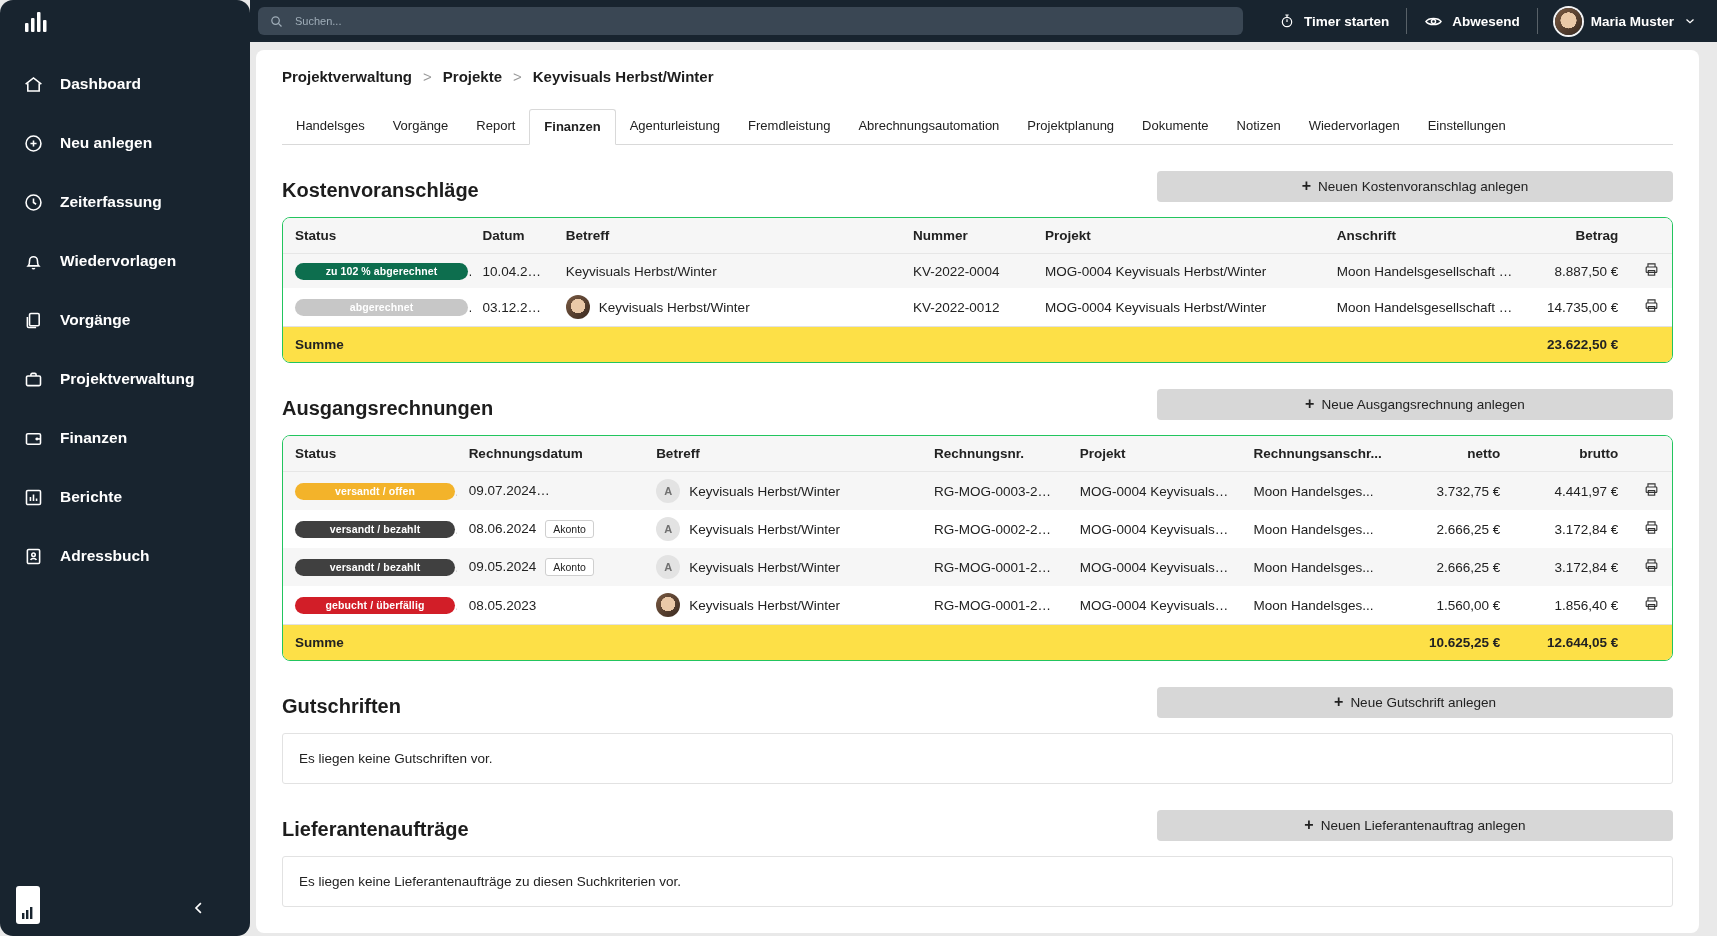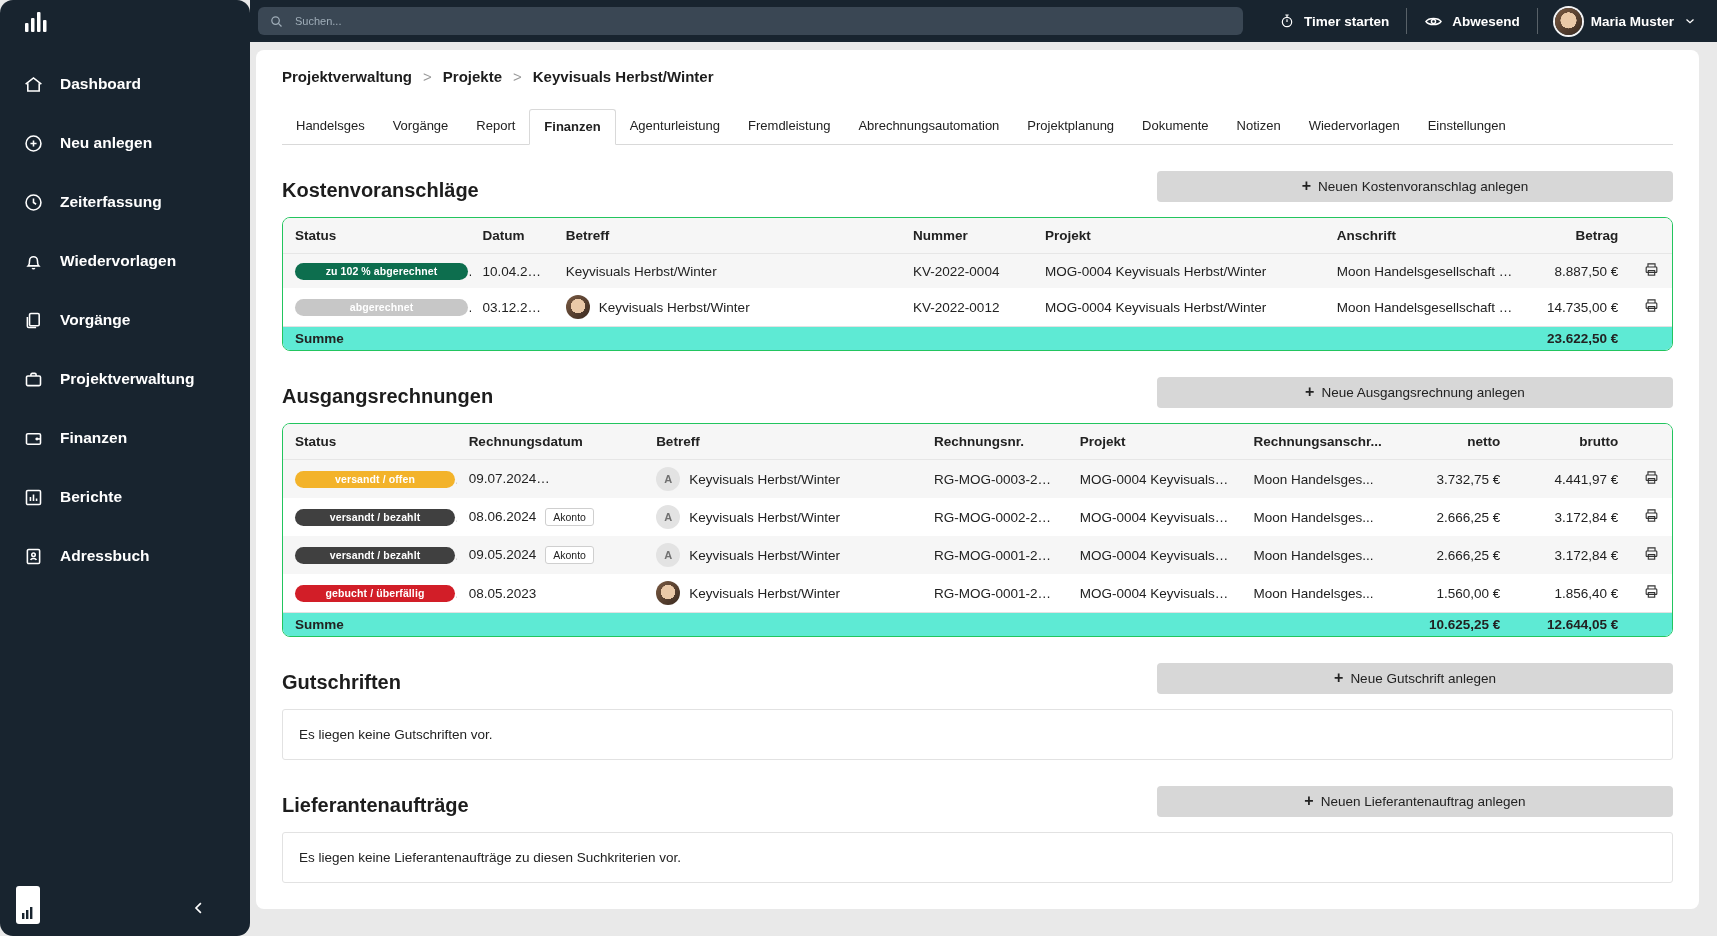--- a/index.html
+++ b/index.html
@@ -100,21 +100,21 @@
 
   .table-wrap { margin-top:15px; border:1px solid #22c55e; border-radius:8px; overflow:hidden; }
   table { width:100%; border-collapse:collapse; font-size:13.5px; color:#222; table-layout:fixed; }
   thead th {
     background:#f6f6f6; text-align:left; font-weight:700;
     padding:10px 12px; border-bottom:1px solid #e6e6e6; white-space:nowrap; overflow:hidden; text-overflow:ellipsis;
   }
   tbody td { padding:7px 12px; white-space:nowrap; overflow:hidden; text-overflow:ellipsis; }
   tbody tr:nth-child(odd) { background:#f6f6f6; }
   tbody tr:nth-child(even) { background:#fff; }
-  tfoot td { border-top:1px solid #e2e2e2; font-weight:700; padding:4px 12px; background:#5eead4; }
+  tfoot td { border-top:1px solid #e2e2e2; font-weight:700; padding:10px 12px; background:#fde047; }
   .num { text-align:right; }
 
   .badge {
     display:inline-flex; align-items:center; justify-content:center;
     width:160px; height:17px; border-radius:9px;
     color:#fff; font-size:10.5px; font-weight:700; letter-spacing:.1px;
   }
   .badge-wide { width:173px; }
   .badge[data-kind="green-dark"] { background:#0d6e4e; }
   .badge[data-kind="gray"]       { background:#c7c7c7; }

